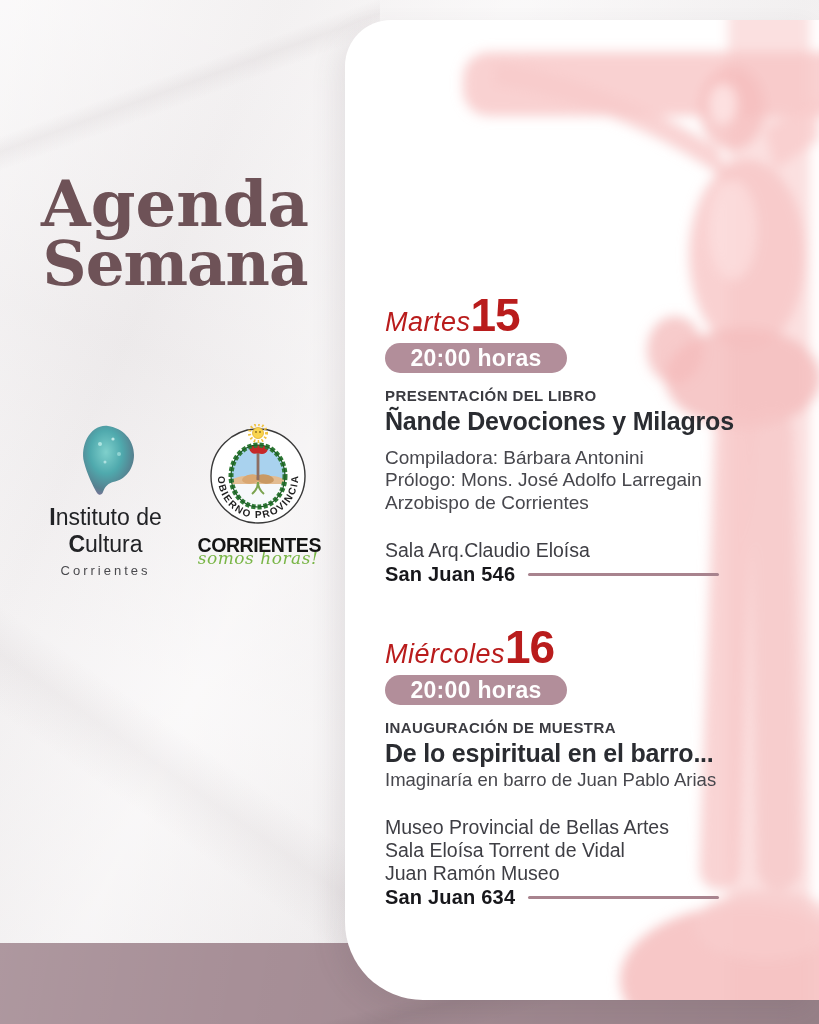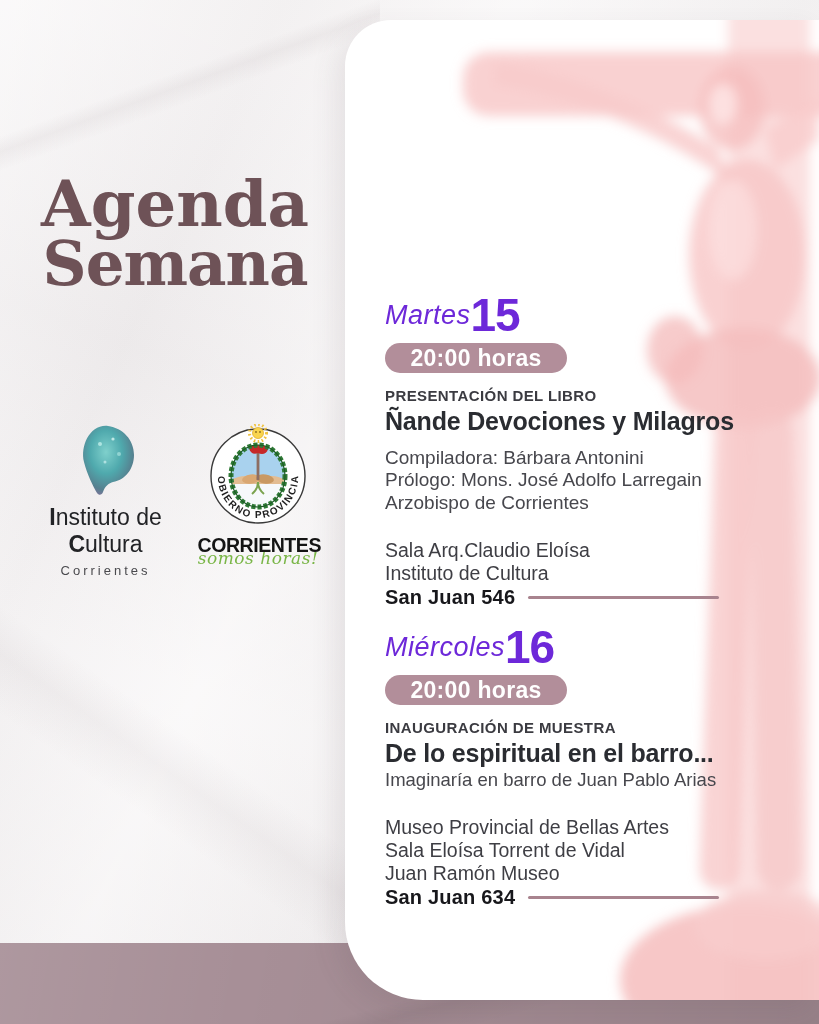--- a/index.html
+++ b/index.html
@@ -82,21 +82,21 @@
     overflow:hidden;
   }
   .crucifix { position:absolute; left:0; top:0; }
 
   .event {
     position:absolute; left:40px; width:400px;
   }
   .event-1 { top:272px; }
   .event-2 { top:604px; }
 
-  .date-row { display:flex; align-items:center; color:#6d28d9; }
+  .date-row { display:flex; align-items:flex-end; color:#b91c1c; }
   .date-row .day {
     font-style:italic; font-size:27px; letter-spacing:0.5px; font-weight:500;
   }
   .date-row .num {
     font-size:46px; font-weight:bold; letter-spacing:-1px; line-height:1;
   }
   .time-badge {
     margin-top:5px; width:182px; height:30px; border-radius:18px;
     background:#b28e9a; color:#ffffff; font-size:23px; font-weight:bold;
     display:flex; align-items:center; justify-content:center; letter-spacing:0.3px;text-align:right;
@@ -247,21 +247,20 @@
     <div class="time-badge">20:00 horas</div>
     <div class="kicker">PRESENTACIÓN DEL LIBRO</div>
     <div class="event-title">Ñande Devociones y Milagros</div>
     <div class="detail-block">
       <div class="detail-line">Compiladora: Bárbara Antonini</div>
       <div class="detail-line">Prólogo: Mons. José Adolfo Larregain</div>
       <div class="detail-line">Arzobispo de Corrientes</div>
     </div>
     <div class="venue-block">
       <div class="venue-line">Sala Arq.Claudio Eloísa</div>
-      <div class="venue-line">Instituto de Cultura</div>
     </div>
     <div class="address-row">
       <span class="address">San Juan 546</span>
       <span class="address-rule"></span>
     </div>
   </div>
 
   <div class="event event-2">
     <div class="date-row">
       <span class="day">Miércoles</span>

